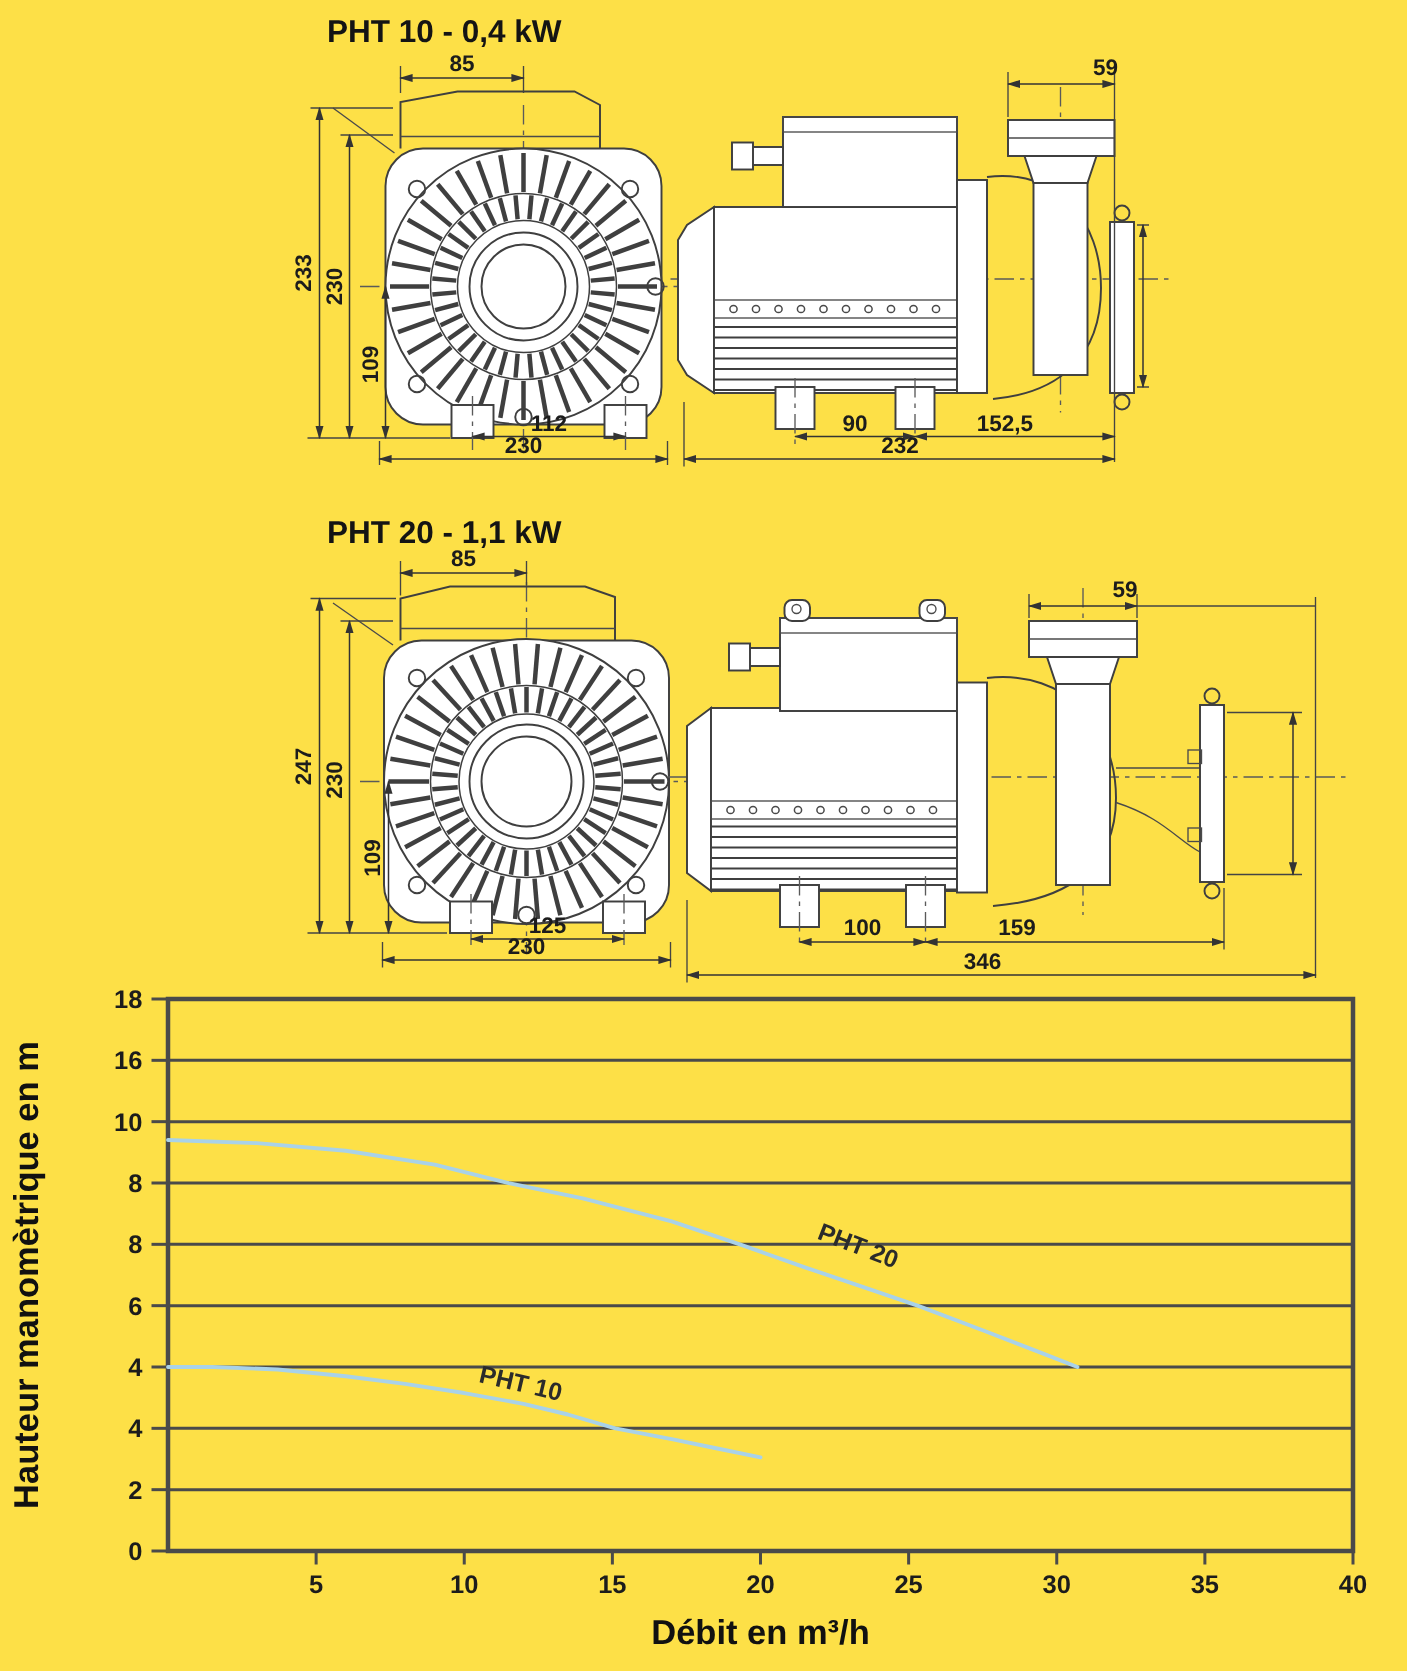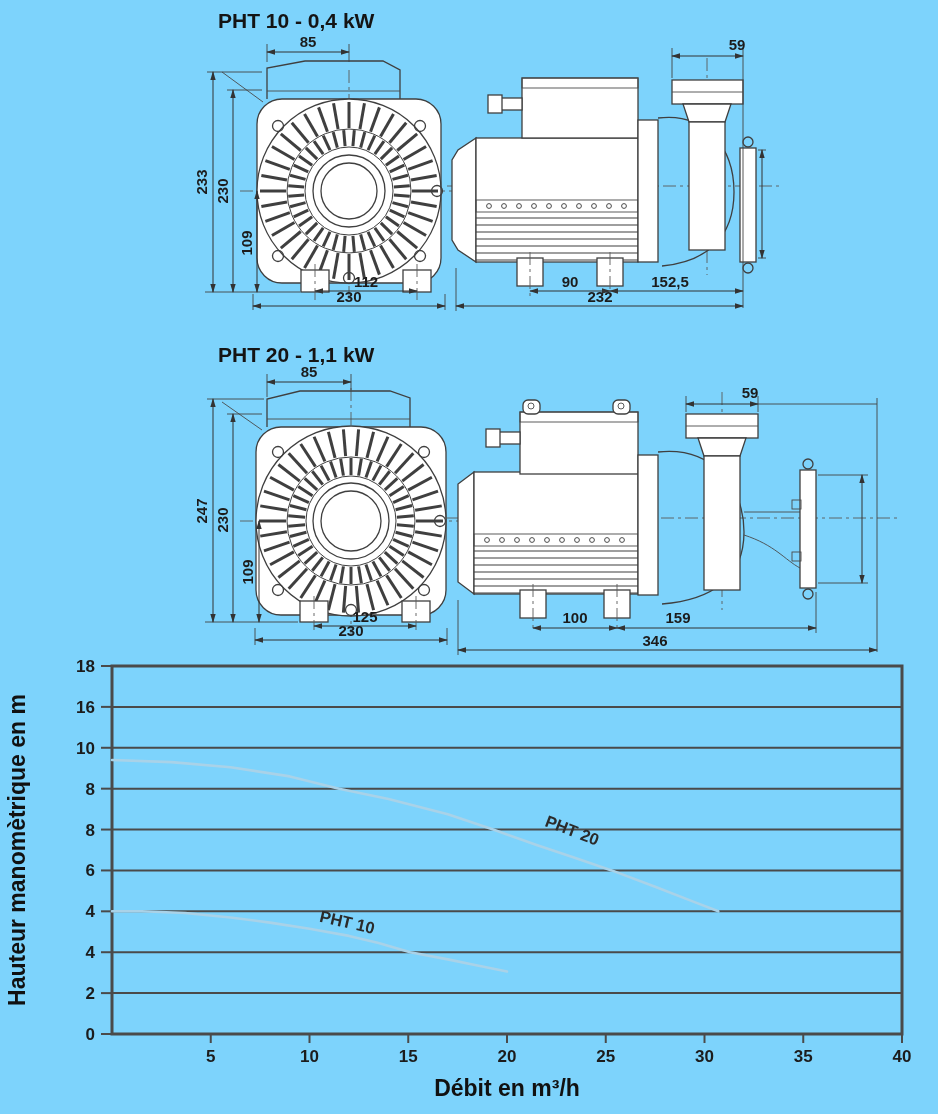--- a/index.html
+++ b/index.html
@@ -1,16 +1,16 @@
 <!DOCTYPE html>
 <html><head>
 <meta charset="utf-8">
 <style>
   html,body{margin:0;padding:0;background:#fff;}
-  #page{position:relative;width:938px;height:1114px;background:#7dd3fc;overflow:hidden;
+  #page{position:relative;width:938px;height:1114px;background:#fde047;overflow:hidden;
         font-family:"Liberation Sans",sans-serif;}
   svg{position:absolute;left:0;top:0;}
   .ln    {fill:none;stroke:#3f3f3f;stroke-width:1.3;}
   .lnw   {fill:#ffffff;stroke:#3f3f3f;stroke-width:1.3;}
   .lnthin{fill:none;stroke:#4a4a4a;stroke-width:0.9;}
   .cl    {fill:none;stroke:#5a5a5a;stroke-width:0.9;stroke-dasharray:13 4 3 4;}
   .dim   {fill:none;stroke:#333;stroke-width:1;}
   .ext   {fill:none;stroke:#444;stroke-width:0.9;}
   .dimtxt{font-family:"Liberation Sans",sans-serif;font-size:15px;font-weight:bold;fill:#1c1c1c;}
   .title {font-family:"Liberation Sans",sans-serif;font-size:21px;font-weight:bold;fill:#141414;}

